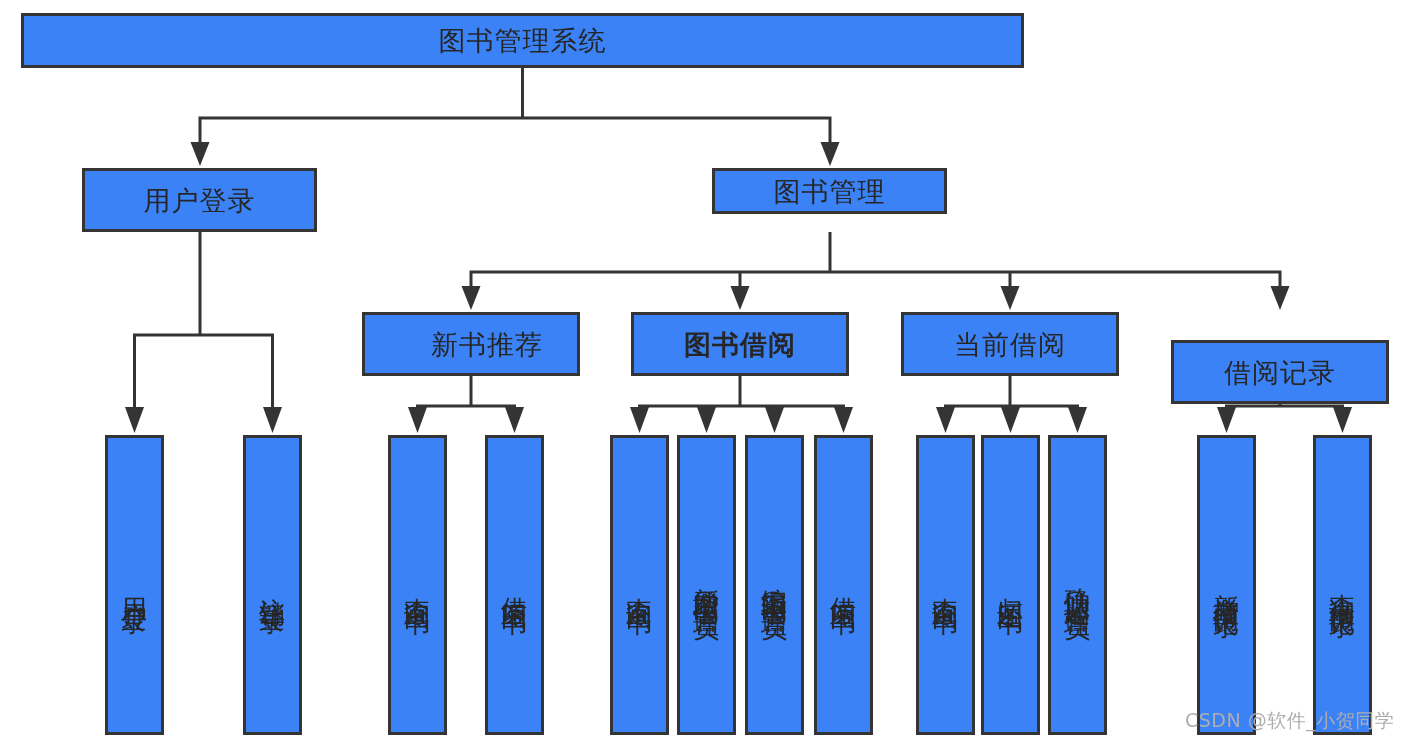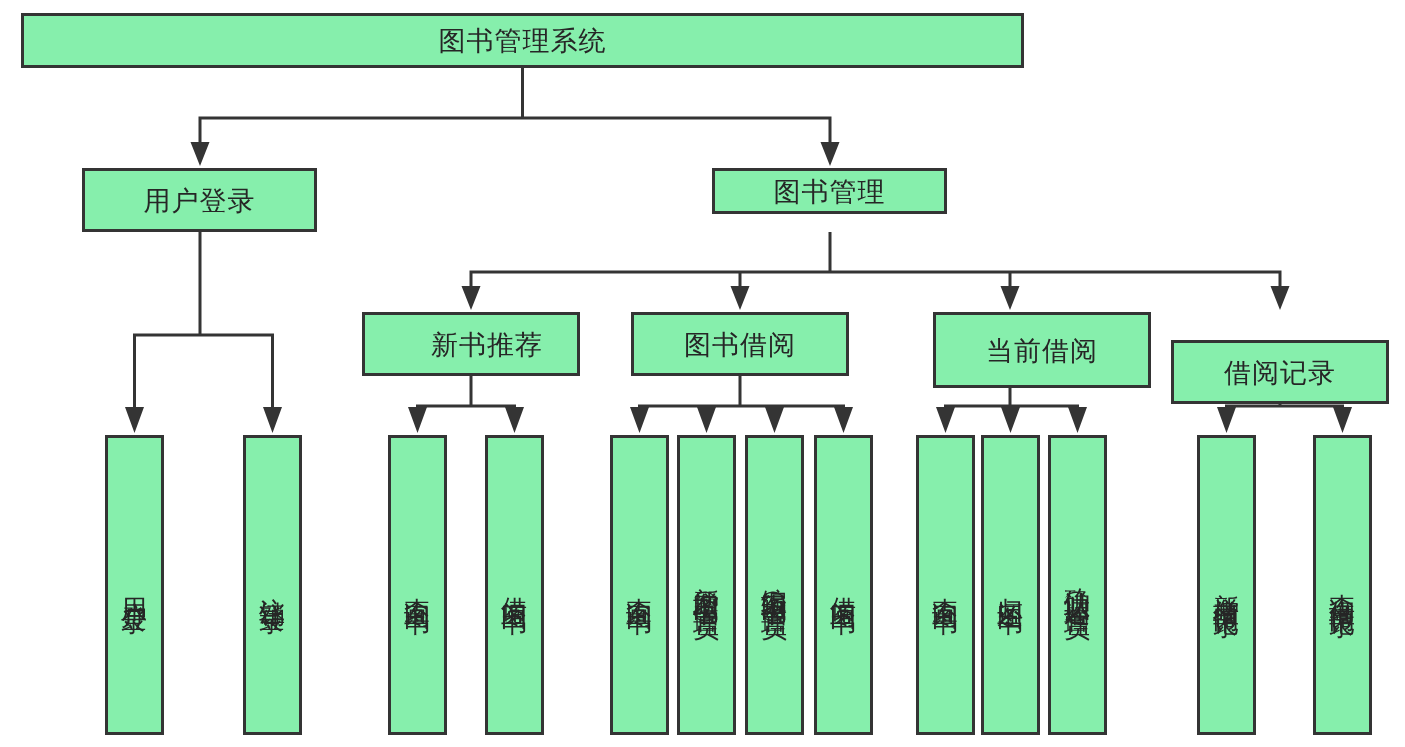--- a/index.html
+++ b/index.html
@@ -14,21 +14,21 @@
   .connectors {
     position: absolute;
     left: 0; top: 0;
     width: 1405px; height: 747px;
     z-index: 1;
   }
   .node {
     position: absolute;
     box-sizing: border-box;
     border: 3px solid #343434;
-    background: #86efac;
+    background: #3b82f6;
     color: #262626;
     display: flex;
     align-items: center;
     justify-content: center;
     z-index: 2;
   }
   .h-node {
     font-size: 27px;
     letter-spacing: 1px;
     line-height: 1;
@@ -111,36 +111,37 @@
              M1217 407h19L1226.5 433z
              M1333 407h19L1342.5 433z"></path>
   </svg>
 
   <div class="node h-node" style="left:21px; top:13px; width:1003px; height:55px;">图书管理系统</div>
 
   <div class="node h-node" style="left:82px; top:168px; width:235px; height:64px;">用户登录</div>
   <div class="node h-node" style="left:712px; top:168px; width:235px; height:46px;">图书管理</div>
 
   <div class="node h-node" style="left:362px; top:312px; width:218px; height:64px;padding-left:32px;">新书推荐</div>
-  <div class="node h-node" style="left:631px; top:312px; width:218px; height:64px;">图书借阅</div>
-  <div class="node h-node" style="left:901px; top:312px; width:218px; height:76px;margin-left:32px;">当前借阅</div>
+  <div class="node h-node" style="left:631px; top:312px; width:218px; height:64px;font-weight:bold;">图书借阅</div>
+  <div class="node h-node" style="left:901px; top:312px; width:218px; height:64px;">当前借阅</div>
   <div class="node h-node" style="left:1171px; top:312px; width:218px; height:64px;margin-top:28px;">借阅记录</div>
 
   <div class="node v-node" style="left:105px; top:435px; width:59px; height:300px;">用户登录</div>
   <div class="node v-node" style="left:243px; top:435px; width:59px; height:300px;">注销登录</div>
 
   <div class="node v-node" style="left:388px; top:435px; width:59px; height:300px;">查询图书</div>
   <div class="node v-node" style="left:485px; top:435px; width:59px; height:300px;">借阅图书</div>
 
   <div class="node v-node" style="left:610px; top:435px; width:59px; height:300px;">查询图书</div>
   <div class="node v-node" style="left:677px; top:435px; width:59px; height:300px;">新增图书（管理员）</div>
   <div class="node v-node" style="left:745px; top:435px; width:59px; height:300px;">编辑图书（管理员）</div>
   <div class="node v-node" style="left:814px; top:435px; width:59px; height:300px;">借阅图书</div>
 
   <div class="node v-node" style="left:916px; top:435px; width:59px; height:300px;">查询图书</div>
   <div class="node v-node" style="left:981px; top:435px; width:59px; height:300px;">归还图书</div>
   <div class="node v-node" style="left:1048px; top:435px; width:59px; height:300px;">确认归还（管理员）</div>
 
   <div class="node v-node" style="left:1197px; top:435px; width:59px; height:300px;">新增借阅记录</div>
   <div class="node v-node" style="left:1313px; top:435px; width:59px; height:300px;">查询借阅记录</div>
 
+  <div class="watermark">CSDN @软件_小贺同学</div>
 
 </div>
 
 </body></html>

